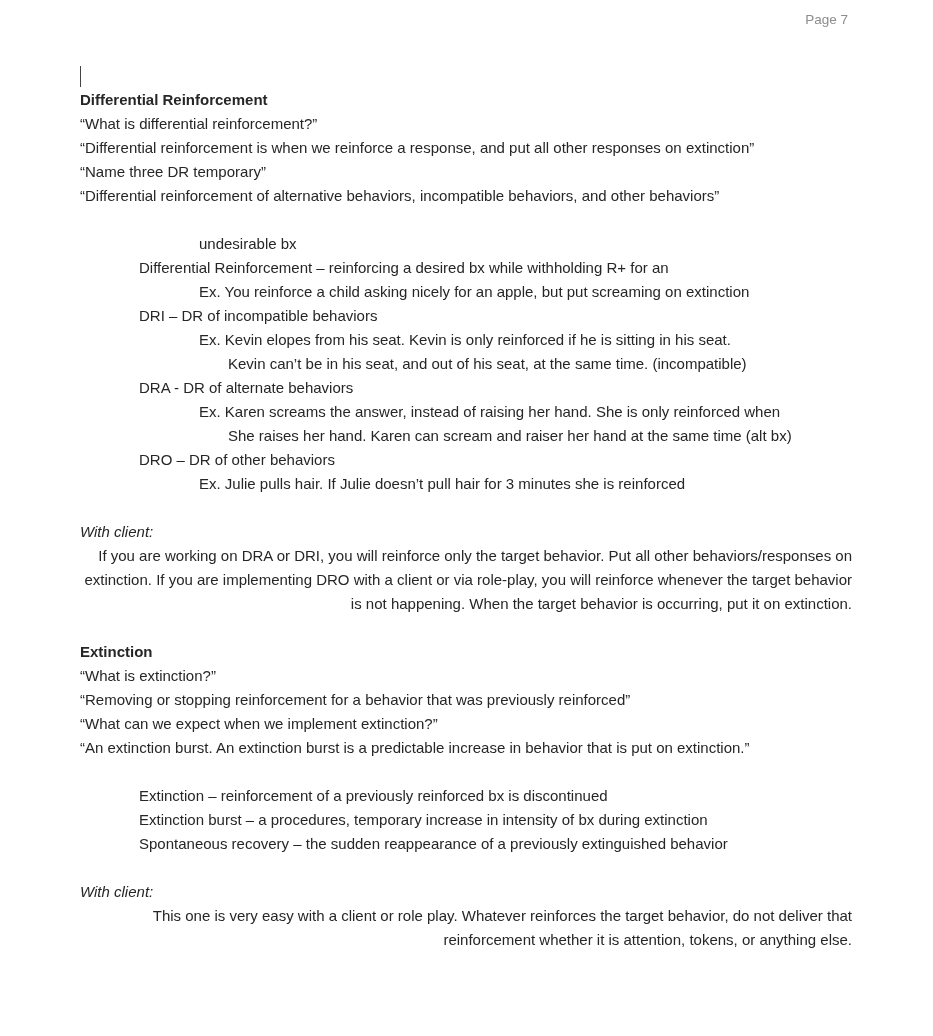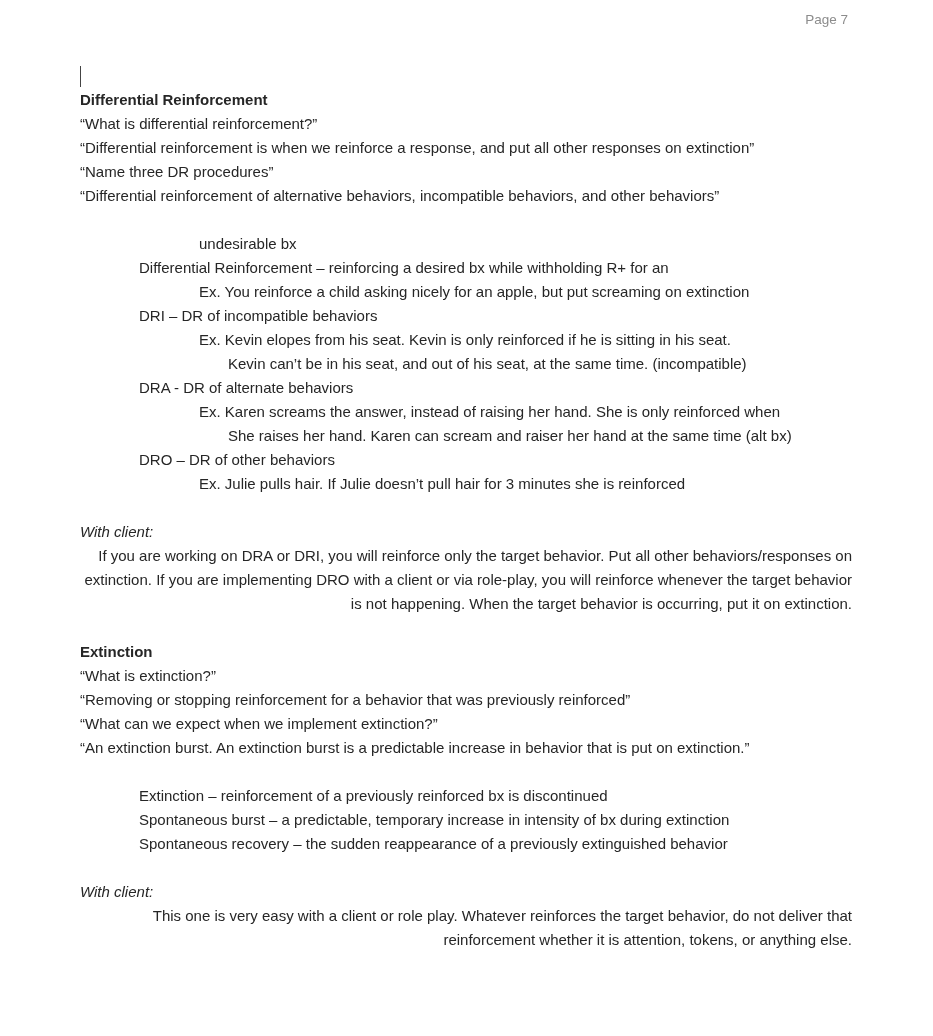--- a/index.html
+++ b/index.html
@@ -57,21 +57,21 @@
 
   <div class="content">
 
     <div class="cursor-line">
       <span class="caret"></span>
     </div>
 
     <div class="line heading">Differential Reinforcement</div>
     <div class="line">“What is differential reinforcement?”</div>
     <div class="line">“Differential reinforcement is when we reinforce a response, and put all other responses on extinction”</div>
-    <div class="line">“Name three DR procedures”</div>
+    <div class="line">“Name three DR temporary”</div>
     <div class="line">“Differential reinforcement of alternative behaviors, incompatible behaviors, and other behaviors”</div>
 
     <div class="gap"></div>
 
     <div class="line ind2">undesirable bx</div>
     <div class="line ind1">Differential Reinforcement – reinforcing a desired bx while withholding R+ for an</div>
     <div class="line ind2">Ex. You reinforce a child asking nicely for an apple, but put screaming on extinction</div>
     <div class="line ind1">DRI – DR of incompatible behaviors</div>
     <div class="line ind2">Ex. Kevin elopes from his seat. Kevin is only reinforced if he is sitting in his seat.</div>
     <div class="line ind3">Kevin can’t be in his seat, and out of his seat, at the same time. (incompatible)</div>
@@ -90,21 +90,21 @@
 
     <div class="line heading">Extinction</div>
     <div class="line">“What is extinction?”</div>
     <div class="line">“Removing or stopping reinforcement for a behavior that was previously reinforced”</div>
     <div class="line">“What can we expect when we implement extinction?”</div>
     <div class="line">“An extinction burst. An extinction burst is a predictable increase in behavior that is put on extinction.”</div>
 
     <div class="gap"></div>
 
     <div class="line ind1">Extinction – reinforcement of a previously reinforced bx is discontinued</div>
-    <div class="line ind1">Spontaneous burst – a predictable, temporary increase in intensity of bx during extinction</div>
+    <div class="line ind1">Extinction burst – a procedures, temporary increase in intensity of bx during extinction</div>
     <div class="line ind1">Spontaneous recovery – the sudden reappearance of a previously extinguished behavior</div>
 
     <div class="gap"></div>
 
     <div class="line wc-label">With client:</div>
     <p class="para">This one is very easy with a client or role play. Whatever reinforces the target behavior, do not deliver that reinforcement whether it is attention, tokens, or anything else.</p>
 
   </div>
 </div>
 

